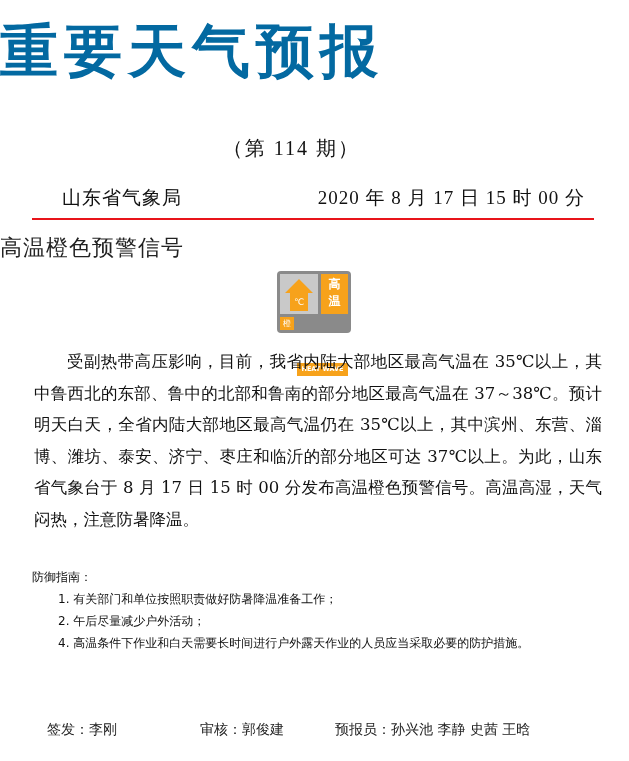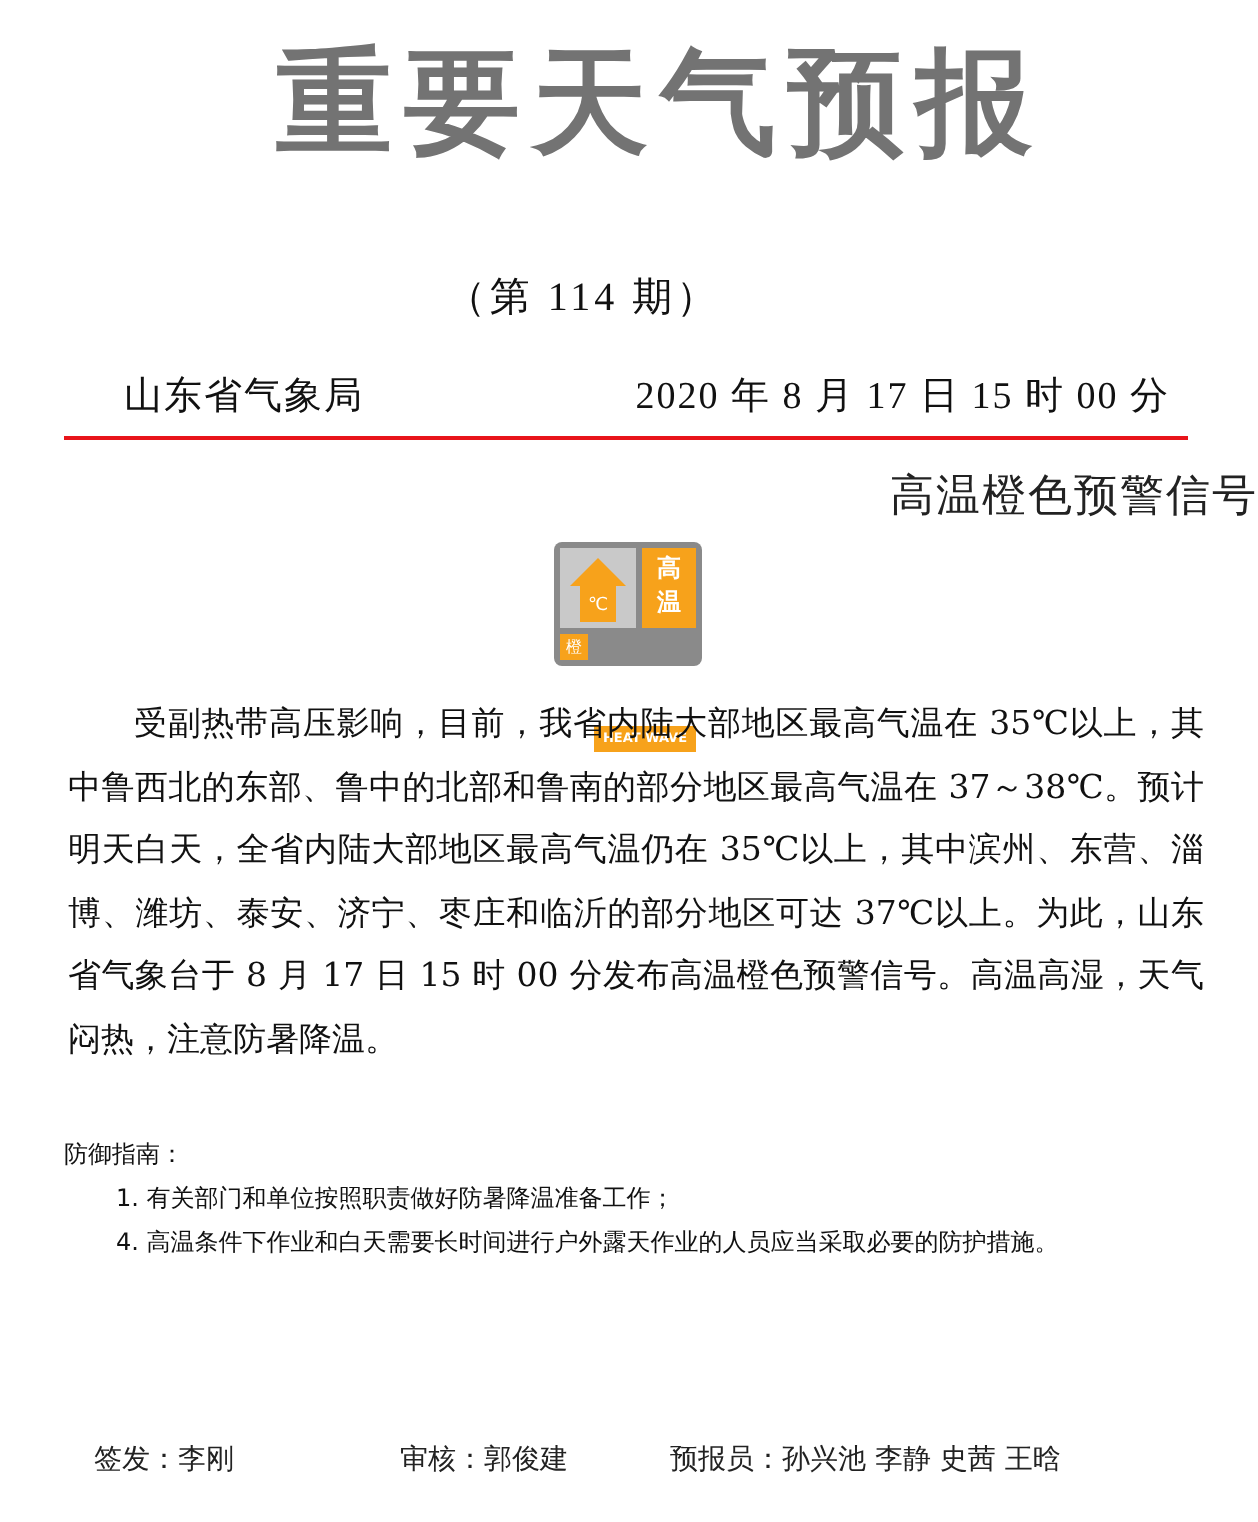--- a/index.html
+++ b/index.html
@@ -1,28 +1,28 @@
 <!DOCTYPE html>
 <html><head>
 <meta charset="utf-8">
 <style>
   html, body { margin: 0; padding: 0; background: #ffffff; }
   body { width: 629px; height: 761px; position: relative; overflow: hidden;
          font-family: "DejaVu Serif", "Liberation Serif", serif; color: #111; }
-  .masthead { position: absolute; left: 0; top: 18px; width: 522px; text-align: right;
-              color: #737373; font-family: "DejaVu Serif", serif; font-size: 58px; font-weight: bold;
+  .masthead { position: absolute; left: 0; top: 18px; width: 522px; text-align: left;
+              color: #0369a1; font-family: "DejaVu Serif", serif; font-size: 58px; font-weight: bold;
               letter-spacing: 6px; line-height: 66px; }
   .issue { position: absolute; left: 0; top: 135px; width: 583px; text-align: center;
            font-family: "Liberation Serif", serif; font-size: 20px; letter-spacing: 2px; }
   .org { position: absolute; left: 62px; top: 185px; font-size: 19px;
          font-family: "Liberation Serif", serif; letter-spacing: 1px; }
   .datetime { position: absolute; right: 44px; top: 185px; font-size: 19px;
               font-family: "Liberation Serif", serif; letter-spacing: 1px; }
   .red-rule { position: absolute; left: 32px; top: 218px; width: 562px; height: 2px; background: #e8141a; }
-  .signal-title { position: absolute; left: 0; top: 233px; width: 629px; text-align: right;
+  .signal-title { position: absolute; left: 0; top: 233px; width: 629px; text-align: left;
                   font-family: "DejaVu Sans", sans-serif; font-size: 22px; color: #222; letter-spacing: 1px; }
   .signal-icon { position: absolute; left: 277px; top: 271px; width: 74px; height: 62px;
                  background: #8a8a8a; border-radius: 4px; }
   .si-left { position: absolute; left: 3px; top: 3px; width: 38px; height: 40px; background: #c9c9c9; }
   .si-house { position: absolute; left: 4px; top: 4px; width: 30px; height: 34px; }
   .si-right { position: absolute; left: 44px; top: 3px; width: 27px; height: 40px; background: #f7a21b;
               color: #fff; font-family: "DejaVu Sans", sans-serif; font-size: 12px; font-weight: bold;
               text-align: center; line-height: 17px; padding-top: 2px; box-sizing: border-box; }
   .si-level { position: absolute; left: 3px; top: 46px; width: 14px; height: 13px; background: #f7a21b;
               color: #fff; font-family: "DejaVu Sans", sans-serif; font-size: 8px; text-align: center; line-height: 13px; }
@@ -69,19 +69,20 @@
 </div>
 
 <div class="body-text">
   <p>受副热带高压影响，目前，我省内陆大部地区最高气温在 35℃以上，其中鲁西北的东部、鲁中的北部和鲁南的部分地区最高气温在 37～38℃。预计明天白天，全省内陆大部地区最高气温仍在 35℃以上，其中滨州、东营、淄博、潍坊、泰安、济宁、枣庄和临沂的部分地区可达 37℃以上。为此，山东省气象台于 8 月 17 日 15 时 00 分发布高温橙色预警信号。高温高湿，天气闷热，注意防暑降温。</p>
 </div>
 
 <div class="guide">
   <div class="guide-title">防御指南：</div>
   <ul class="guide-list">
     <li>1. 有关部门和单位按照职责做好防暑降温准备工作；</li>
+    <li>2. 午后尽量减少户外活动；</li>
     <li>4. 高温条件下作业和白天需要长时间进行户外露天作业的人员应当采取必要的防护措施。</li>
   </ul>
 </div>
 
 <div class="signers signer-issue">签发：李刚</div>
 <div class="signers signer-review">审核：郭俊建</div>
 <div class="signers signer-forecast">预报员：孙兴池  李静  史茜  王晗</div>
 
 </body></html>

